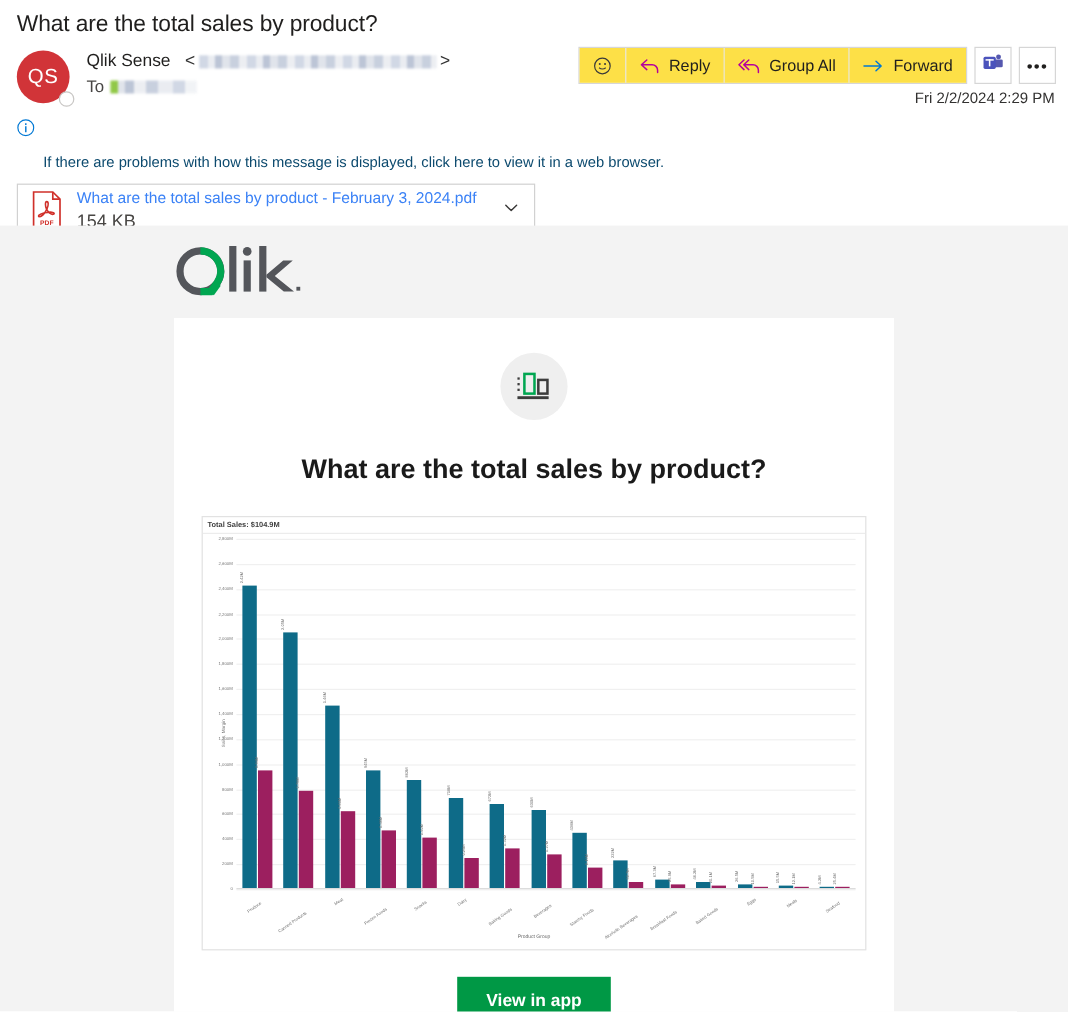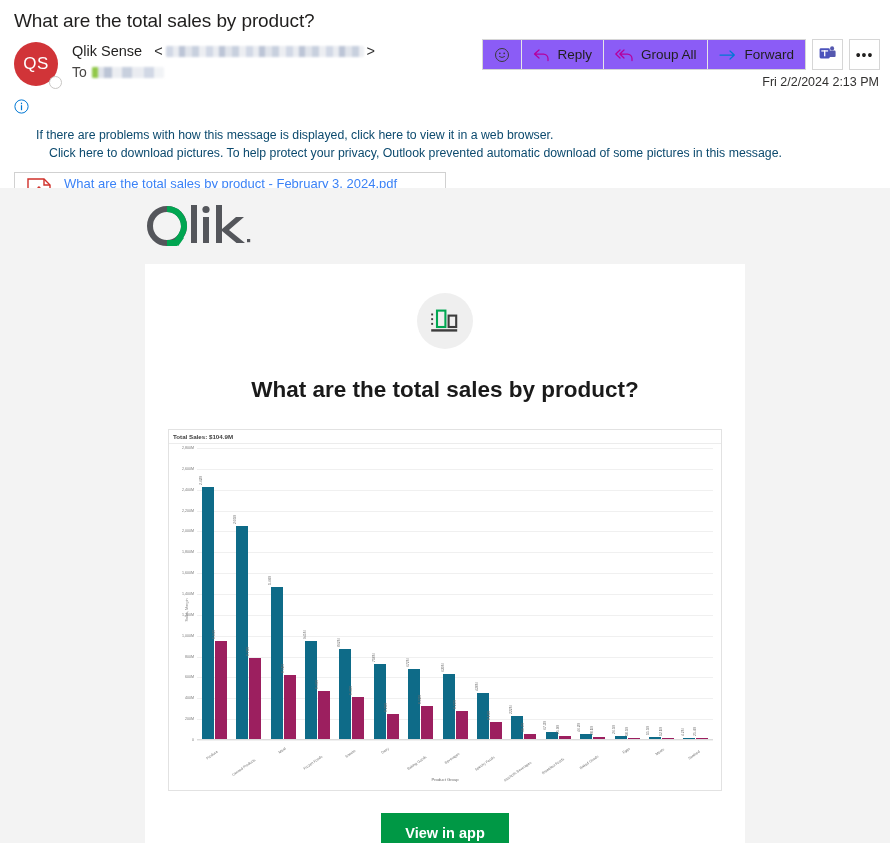--- a/index.html
+++ b/index.html
@@ -80,21 +80,21 @@
   .toolbar {
     position: absolute; top: 39px; right: 10px;
     display: flex; align-items: center;
   }
   .tb-group { display: flex; border: 1px solid #d6d6d6; background:#fff; }
   .tb-btn {
     display: flex; align-items: center; gap: 7px;
     height: 29px; padding: 0 11px;
     font-size: 13.5px; color: #201f1e;
     border-right: 1px solid #e6e6e6;
-    background: #8b5cf6; cursor: pointer;
+    background: #fde047; cursor: pointer;
   }
   .tb-btn:last-child { border-right: none; }
   .tb-single {
     border: 1px solid #d6d6d6; background:#fff;
     height: 31px; width: 31px;
     display:flex; align-items:center; justify-content:center;
     margin-left: 6px; cursor:pointer;
   }
   .tb-icon { display:flex; align-items:center; }
   .date-line {
@@ -299,21 +299,21 @@
         <rect x="2.3" y="5.3" width="6.8" height="1.25" fill="#ffffff"></rect>
         <rect x="5.05" y="5.3" width="1.3" height="6" fill="#ffffff"></rect>
       </svg>
     </span>
   </div>
   <div class="tb-single">
     <span style="font-size:14px;letter-spacing:1px;color:#201f1e;">•••</span>
   </div>
 </div>
 
-<div class="date-line">Fri 2/2/2024 2:13 PM</div>
+<div class="date-line">Fri 2/2/2024 2:29 PM</div>
 
 <div class="sender-row">
   <div class="avatar-wrap">
     <div class="avatar">QS</div>
     <div class="presence"></div>
   </div>
   <div class="sender-meta">
     <div class="sender-line">
       <span class="sender-name">Qlik Sense</span>
       <span class="bracket">&lt;</span>
@@ -330,21 +330,20 @@
 <div class="infobar">
   <span class="info-icon">
     <svg width="15" height="15" viewBox="0 0 15 15">
         <circle cx="7.5" cy="7.5" r="6.6" fill="none" stroke="#0078d4" stroke-width="1"></circle>
         <rect x="6.9" y="6.2" width="1.2" height="5" fill="#0078d4"></rect>
         <rect x="6.9" y="3.7" width="1.2" height="1.5" fill="#0078d4"></rect>
       </svg>
   </span>
   <span class="info-text">
     <span>If there are problems with how this message is displayed, click here to view it in a web browser.</span>
-    <span class="l2">Click here to download pictures. To help protect your privacy, Outlook prevented automatic download of some pictures in this message.</span>
   </span>
 </div>
 
 <div class="attach-wrap">
   <div class="attach">
     <span class="pdf-ico">
       <svg width="28" height="32" viewBox="0 0 28 32">
         <path d="M3 1 H19 L25 7 V31 H3 Z" fill="#ffffff" stroke="#d0302a" stroke-width="1.4"></path>
         <path d="M19 1 V7 H25" fill="none" stroke="#d0302a" stroke-width="1.4"></path>
         <path d="M14 9 c1.6 0 1.4 3.2 0.3 5.6 c-1.2 2.8 -3.4 5.6 -5.1 6.6 c-1.9 1.1 -2.6 0.1 -1.6 -0.9 c1.5 -1.5 7.2 -2.8 10.6 -2.5 c2.1 0.2 2.5 1.5 1.2 1.8 c-1.7 0.4 -4.3 -1.6 -5.7 -4.6 c-1 -2.1 -1.3 -6 0.3 -6z" fill="none" stroke="#d0302a" stroke-width="1.3"></path>

